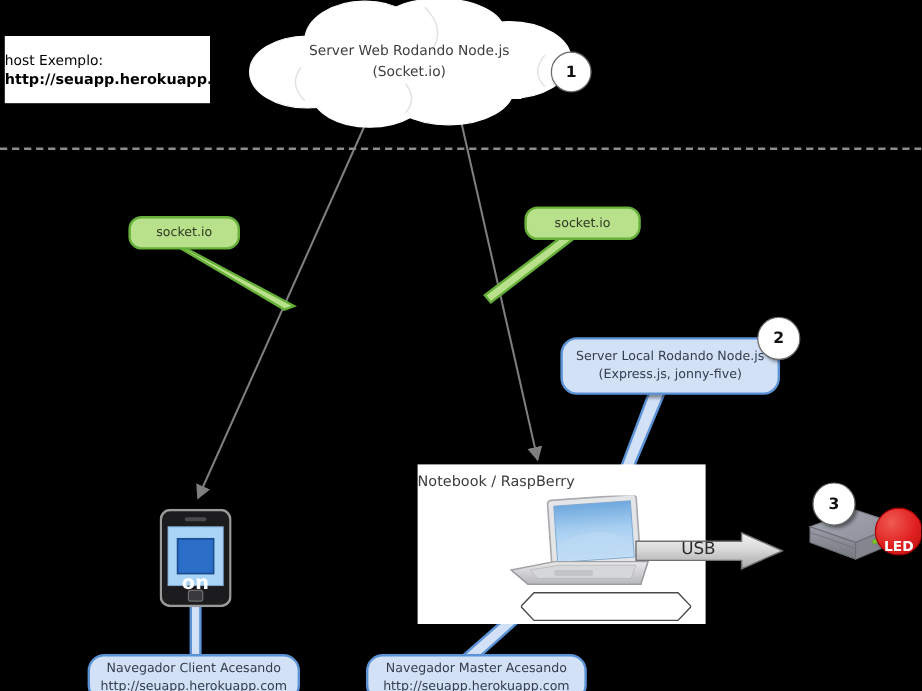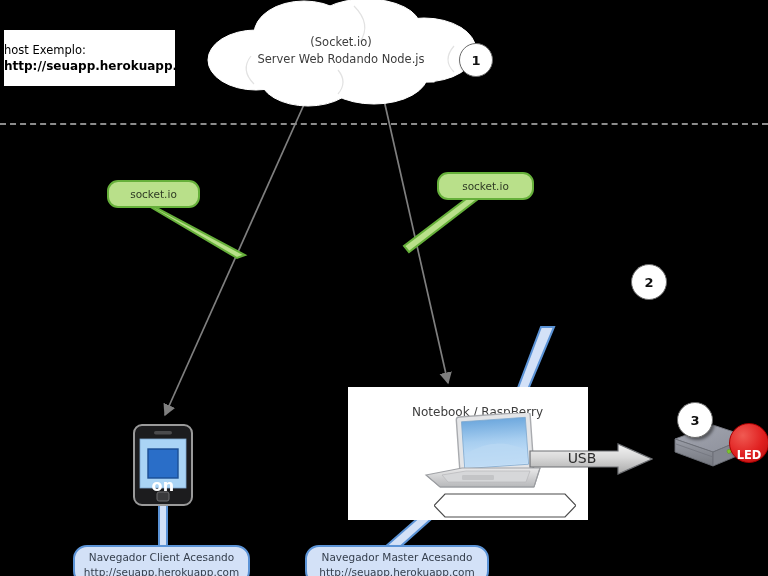--- a/index.html
+++ b/index.html
@@ -89,21 +89,21 @@
   #nav-client   { left: 73px;  top: 545px; width: 177px; height: 40px; }
   #nav-master   { left: 305px; top: 545px; width: 184px; height: 40px; }
 
   
   #notebook-box {
     left: 348px; top: 387px; width: 240px; height: 133px;
     background: #ffffff;
   }
   #notebook-label {
     left: 348px; top: 394px; width: 259px;
-    text-align: center; color: #3d3d3d; font-size: 12px; margin-top: 11px;
+    color: #3d3d3d; font-size: 12px;
   }
 
   
   #post-ajax {
     left: 434px; top: 493px; width: 142px; height: 25px;
   }
   #post-ajax-text {
     left: 434px; top: 498px; width: 142px;
     text-align: center; color: #2c2c2c; font-size: 11px;
   }
@@ -195,22 +195,22 @@
       <rect x="48" y="36" width="190" height="48"></rect>
     </g>
     <g fill="none" stroke="#e2e2e2" stroke-width="1.2">
       <path d="M55,58 Q44,72 58,86"></path>
       <path d="M158,8 Q176,26 164,44"></path>
       <path d="M258,48 Q246,62 258,74"></path>
       <path d="M142,96 Q152,84 142,72"></path>
     </g>
   </svg>
   <div class="abs" id="cloud-text">
+    <div>Server Web Rodando Node.js</div>
     <div>(Socket.io)</div>
-    <div>Server Web Rodando Node.js</div>
   </div>
 
   <svg class="abs layer">
     <path d="M149,206 L153,206 L245,255 L237,258 Z" fill="#b9e08a" stroke="#66b03a" stroke-width="2"></path>
     <path d="M466,199 L478,199 L409,252 L404,246 Z" fill="#b9e08a" stroke="#66b03a" stroke-width="2"></path>
   </svg>
 
   <div class="abs green-callout" id="socket-left">
     <span>socket.io</span>
   </div>
@@ -220,20 +220,24 @@
 
   <svg class="abs layer">
 
     <path d="M541,327 L554,327 L512,428 L504,425 Z" fill="#d3e1f7" stroke="#5b93d6" stroke-width="2"></path>
 
     <path d="M159,503 L167,503 L167,550 L159,550 Z" fill="#d3e1f7" stroke="#5b93d6" stroke-width="2"></path>
 
     <path d="M466,476 L476,479 L392,554 L385,547 Z" fill="#d3e1f7" stroke="#5b93d6" stroke-width="2"></path>
   </svg>
 
+  <div class="abs blue-callout" id="server-local">
+    <span>Server Local Rodando Node.js</span>
+    <span>(Express.js, jonny-five)</span>
+  </div>
 
   <div class="abs" id="notebook-box"></div>
   <div class="abs" id="notebook-label">Notebook / RaspBerry</div>
 
   <svg class="abs" style="left:418px; top:413px; width:128px; height:85px;" viewBox="0 0 128 85">
 
     <g transform="rotate(-4 70 30)">
       <rect x="40" y="2" width="74" height="57" rx="3" fill="#e4e5e7" stroke="#a9abaf" stroke-width="1.4"></rect>
       <rect x="45" y="7" width="64" height="47" fill="url(#screenGrad)" stroke="#7fa9cf" stroke-width="0.8"></rect>
       <path d="M46,40 Q77,22 108,40 L108,53 L46,53 Z" fill="#b9d8f3" opacity="0.75"></path>

